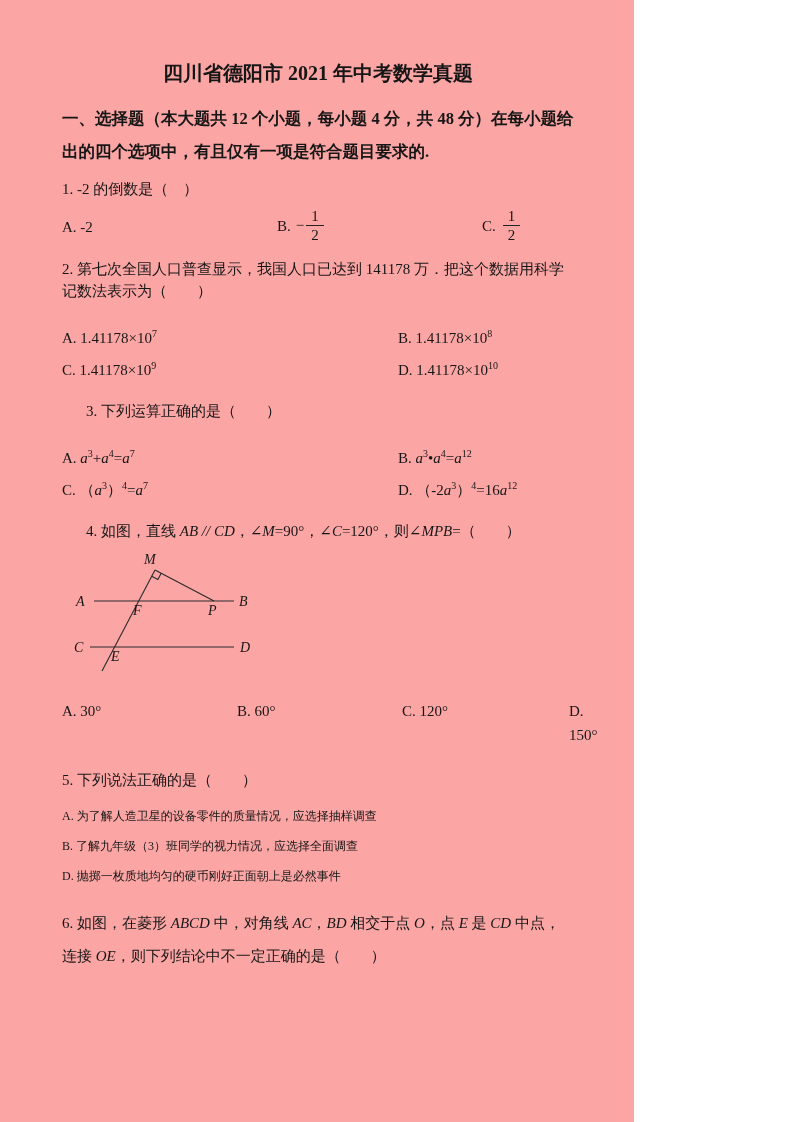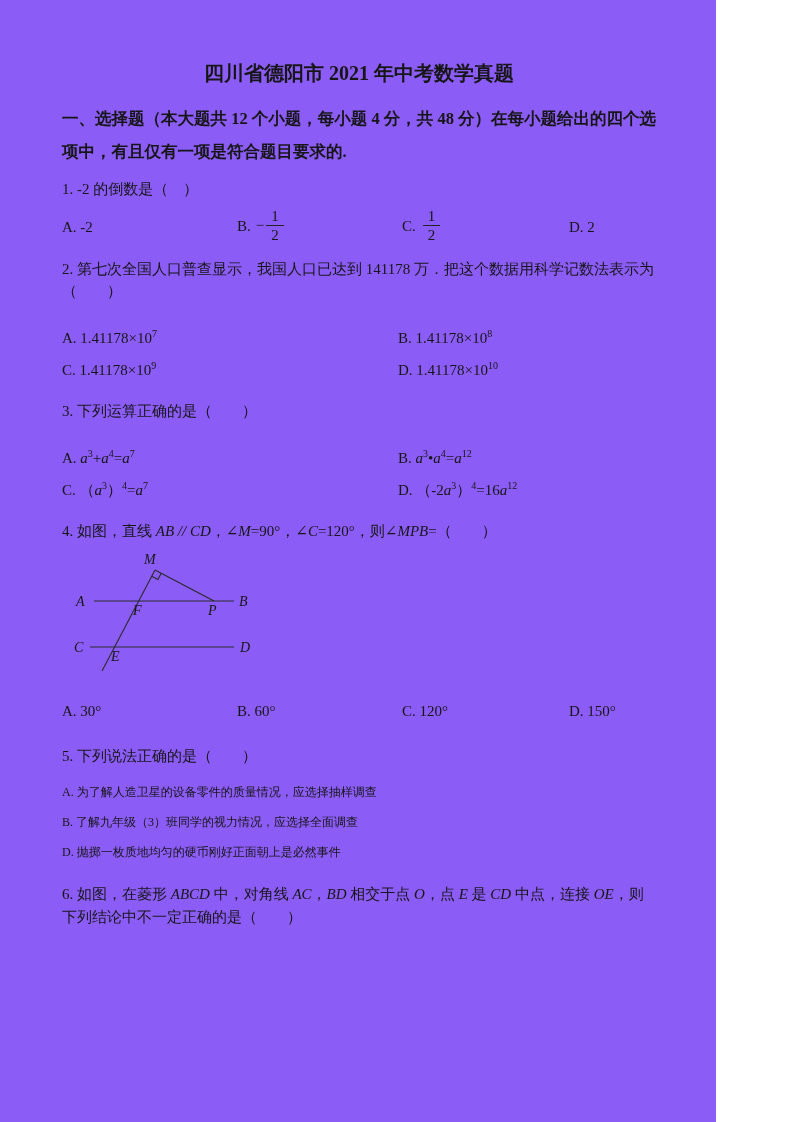--- a/index.html
+++ b/index.html
@@ -1,43 +1,43 @@
 <!DOCTYPE html>
 <html><head>
 <meta charset="utf-8">
 <style>
   html,body { margin:0; padding:0; background:#ffffff; }
   .page {
-    position:relative; width:716px; height:1122px; background:#8b5cf6;
+    position:relative; width:634px; height:1122px; background:#fca5a5;
     box-sizing:border-box; padding:58px 60px 0 62px;
     font-family:"Liberation Serif","DejaVu Serif",serif;
     color:#161616; overflow:hidden;
   }
   .title { font-size:20px; font-weight:700; text-align:center; line-height:30px; }
   .section-header { margin-top:14px; font-size:16.5px; font-weight:700; line-height:33px; }
   .qtext { font-size:15px; line-height:22px; }
   .it { font-style:italic; }
   sup { font-size:10px; line-height:0; }
   .opt-grid4 { display:grid; grid-template-columns:175px 165px 167px 1fr; font-size:15px; }
   .opt-grid2 { display:grid; grid-template-columns:336px 1fr; font-size:15px; }
   .opt-grid2 > div { line-height:32px; }
-  .q1-opts { margin-top:2px; height:50px; align-items:center; }
+  .q1-opts { margin-top:2px; height:50px; align-items:center;gap:40px; }
   .q4-opts { margin-top:6px; line-height:24px; }
   .frac { display:inline-block; vertical-align:middle; text-align:center; margin-top:-4px; }
   .fnum { display:block; padding:0 5px 1px; border-bottom:1.2px solid #222; line-height:16px; }
   .fden { display:block; line-height:16px; padding-top:1px; }
   .fsign { display:inline-block; vertical-align:middle; margin:-4px 2px 0 5px; }
   .figure { margin-top:6px; width:270px; height:145px; }
   .figure svg text { font-family:"Liberation Serif","DejaVu Serif",serif; font-style:italic; font-size:14px; fill:#161616; }
   .figure svg line, .figure svg polyline { stroke:#2a2a2a; stroke-width:1.1; fill:none; }
   .q5-opts { margin-top:10px; font-size:12px; }
   .q5-opts > div { line-height:30px; }
-  .mt14 { margin-top:14px; } .mt6 { margin-top:6px; } .mt8 { margin-top:20px; }
+  .mt14 { margin-top:14px;margin-left:24px; } .mt6 { margin-top:6px; } .mt8 { margin-top:20px; }
   .mt10 { margin-top:10px; } .mt22 { margin-top:22px; } .mt16 { margin-top:16px; }
-  .q6 { line-height:23px; }
+  .q6 { line-height:33px; }
 </style>
 </head>
 <body>
 
 <div class="page">
 
   <div class="title">四川省德阳市 2021 年中考数学真题</div>
 
   <div class="section-header">一、选择题（本大题共 12 个小题，每小题 4 分，共 48 分）在每小题给出的四个选项中，有且仅有一项是符合题目要求的.</div>
 

